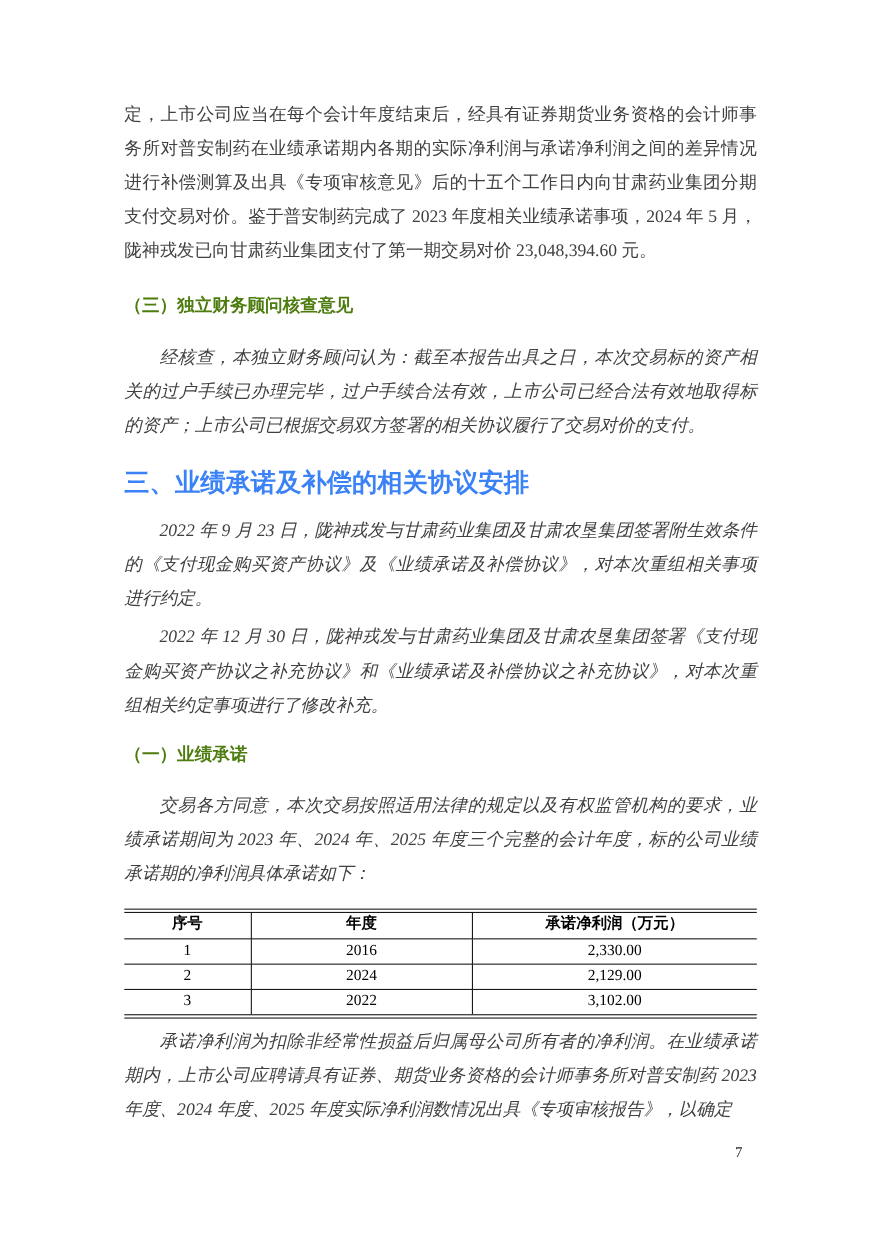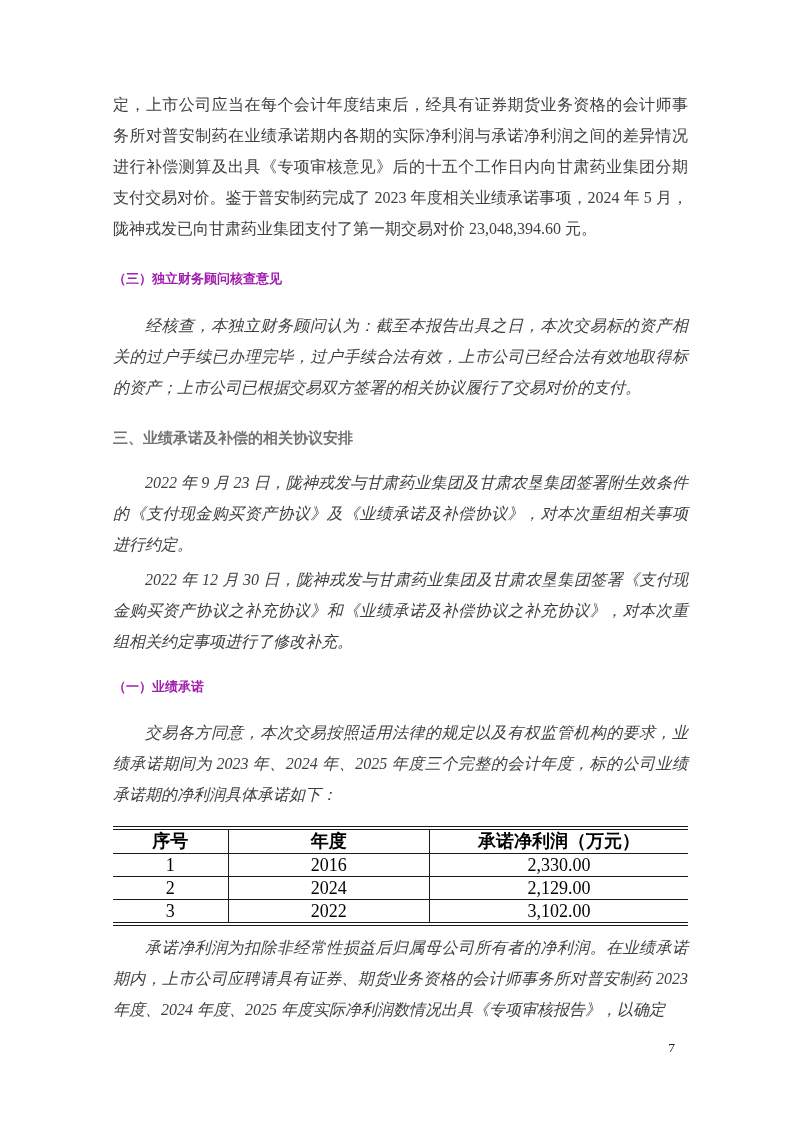--- a/index.html
+++ b/index.html
@@ -24,34 +24,34 @@
   p.body {
     font-size:16px;
     line-height:31px;
     text-align:justify;
     color:#404040;
   }
   p.indent { text-indent:32px;font-style:italic; }
   h2.hmain {
     font-family:"Liberation Sans","DejaVu Sans",sans-serif;
     font-weight:700;
-    font-size:15px;
+    font-size:23px;
     line-height:28px;
     margin-top:21px;
     margin-bottom:0;
-    color:#737373;
+    color:#3b82f6;
   }
   h3.hsub {
     font-family:"Liberation Sans","DejaVu Sans",sans-serif;
     font-weight:700;
-    font-size:13px;
+    font-size:16px;
     line-height:26px;
     margin-top:22px;
     margin-bottom:0;
-    color:#a21caf;
+    color:#4d7c0f;
   }
   #h-verify { margin-top:22px; }
   #p-verify { margin-top:18px; }
   #h-main   { margin-top:21px; }
   #p-agree1 { margin-top:15px; }
   #p-agree2 { margin-top:4px; }
   #h-commit { margin-top:17px; }
   #p-commit-intro { margin-top:17px; }
   .tbl-wrap {
     margin-top:16px;
@@ -61,21 +61,21 @@
   table.commit {
     width:100%;
     border-collapse:collapse;
     table-layout:fixed;
   }
   table.commit th, table.commit td {
     border:1px solid #1a1a1a;
     height:23px;
     text-align:center;
     vertical-align:middle;
-    font-size:18px;
+    font-size:14px;
     line-height:22px;
     padding:0 4px;
     font-family:Liberation Serif, serif;
   }
   table.commit th { font-weight:700; }
   table.commit tr th { border-top:none; }
   table.commit tr:last-child td { border-bottom:none; }
   table.commit th:first-child, table.commit td:first-child { border-left:none; }
   table.commit th:last-child, table.commit td:last-child { border-right:none; }
   .col-seq  { width:20%; }

